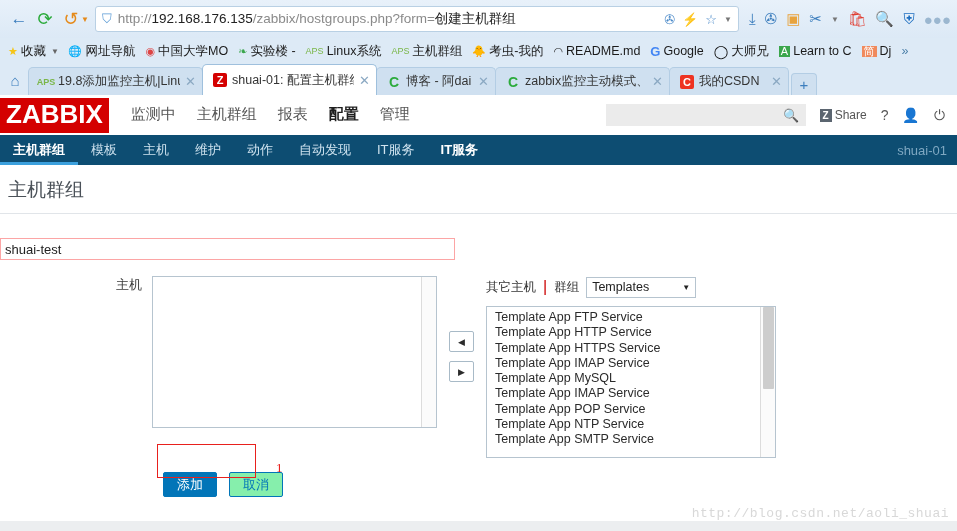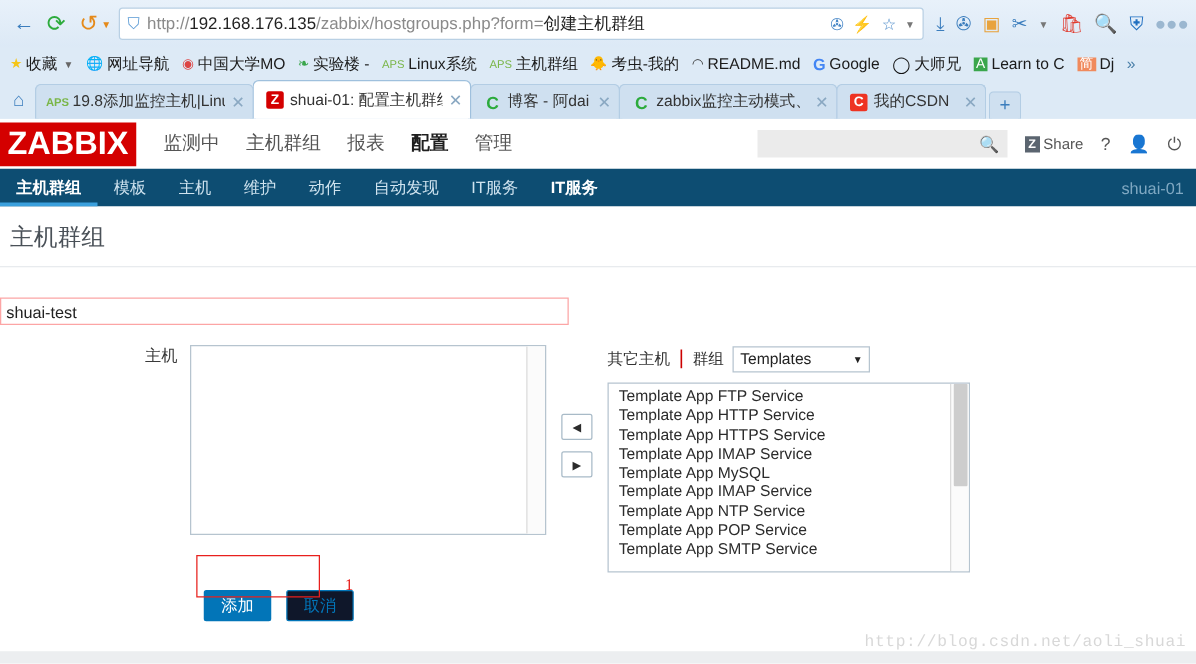--- a/index.html
+++ b/index.html
@@ -291,21 +291,21 @@
 
   .btn-row { margin-top: 14px; display:flex; gap: 12px; padding-left: 163px; }
   .btn {
     height: 25px; min-width: 54px;
     display:flex;align-items:center;justify-content:center;
     font-size: 13px;
     border-radius: 2px;
     padding: 0 12px;
   }
   .btn-primary { background:#0275b8; color:#fff; border:1px solid #0275b8;}
-  .btn-secondary { background:#0f172a; color:#0275b8; border:1px solid #0275b8;}
+  .btn-secondary { background:#86efac; color:#0275b8; border:1px solid #0275b8;}
 
   .watermark {
     position:absolute; right: 8px; bottom: 10px;
     font-family: "Liberation Mono", monospace;
     font-size: 13px;
     color: #d8d8d8;
     letter-spacing: 0.5px;
   }
   .bottom-strip {
     position:absolute; left:0; right:0; bottom:0; height:10px; background:#eceef0;
@@ -517,22 +517,22 @@
         </div>
 
         <div class="multilist right">
           <div class="inner">
             <div class="opt">Template App FTP Service</div>
             <div class="opt">Template App HTTP Service</div>
             <div class="opt">Template App HTTPS Service</div>
             <div class="opt">Template App IMAP Service</div>
             <div class="opt">Template App MySQL</div>
             <div class="opt">Template App IMAP Service</div>
+            <div class="opt">Template App POP Service</div>
             <div class="opt">Template App NTP Service</div>
-            <div class="opt">Template App POP Service</div>
             <div class="opt">Template App SMTP Service</div>
           </div>
           <div class="scroll-track">
             <div class="scroll-thumb"></div>
           </div>
         </div>
       </div>
     </div>
   </div>
 

